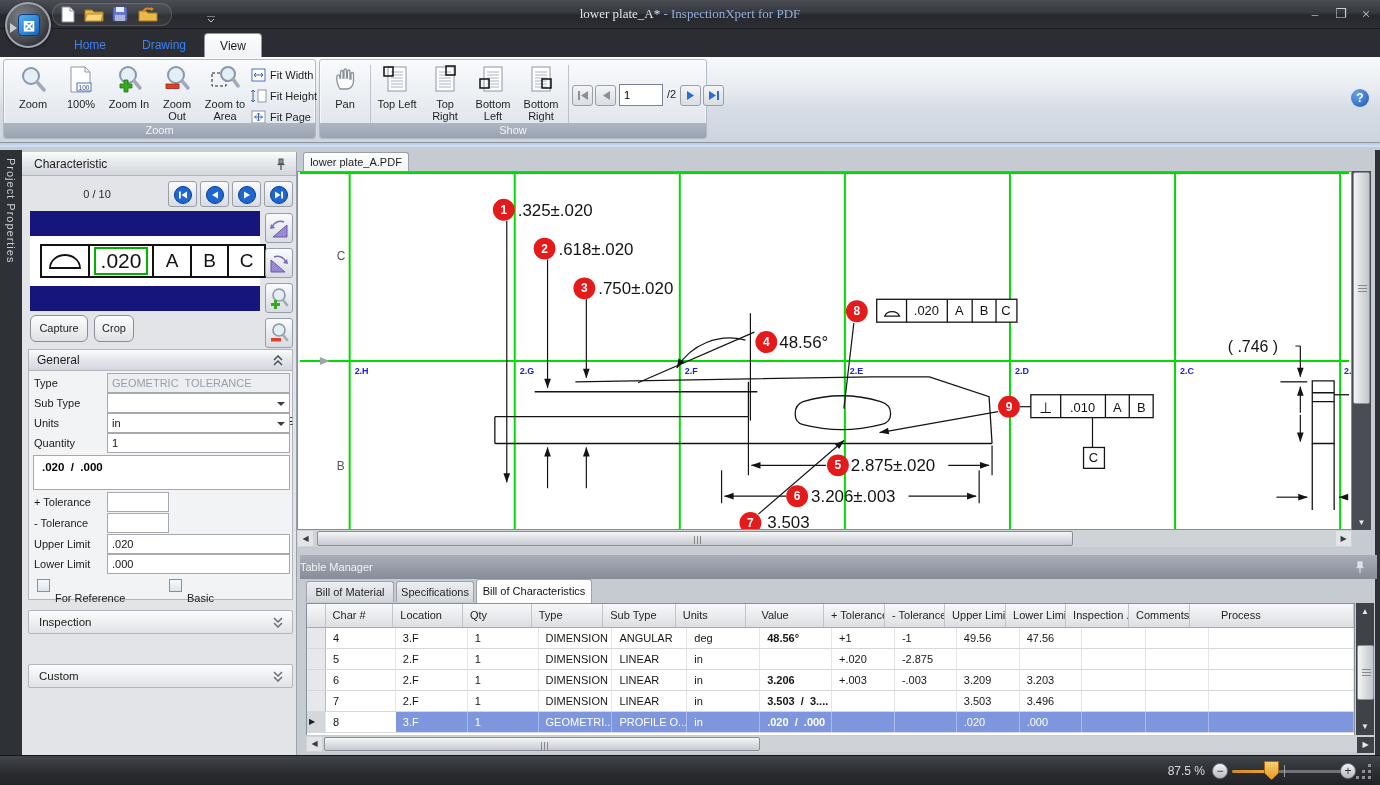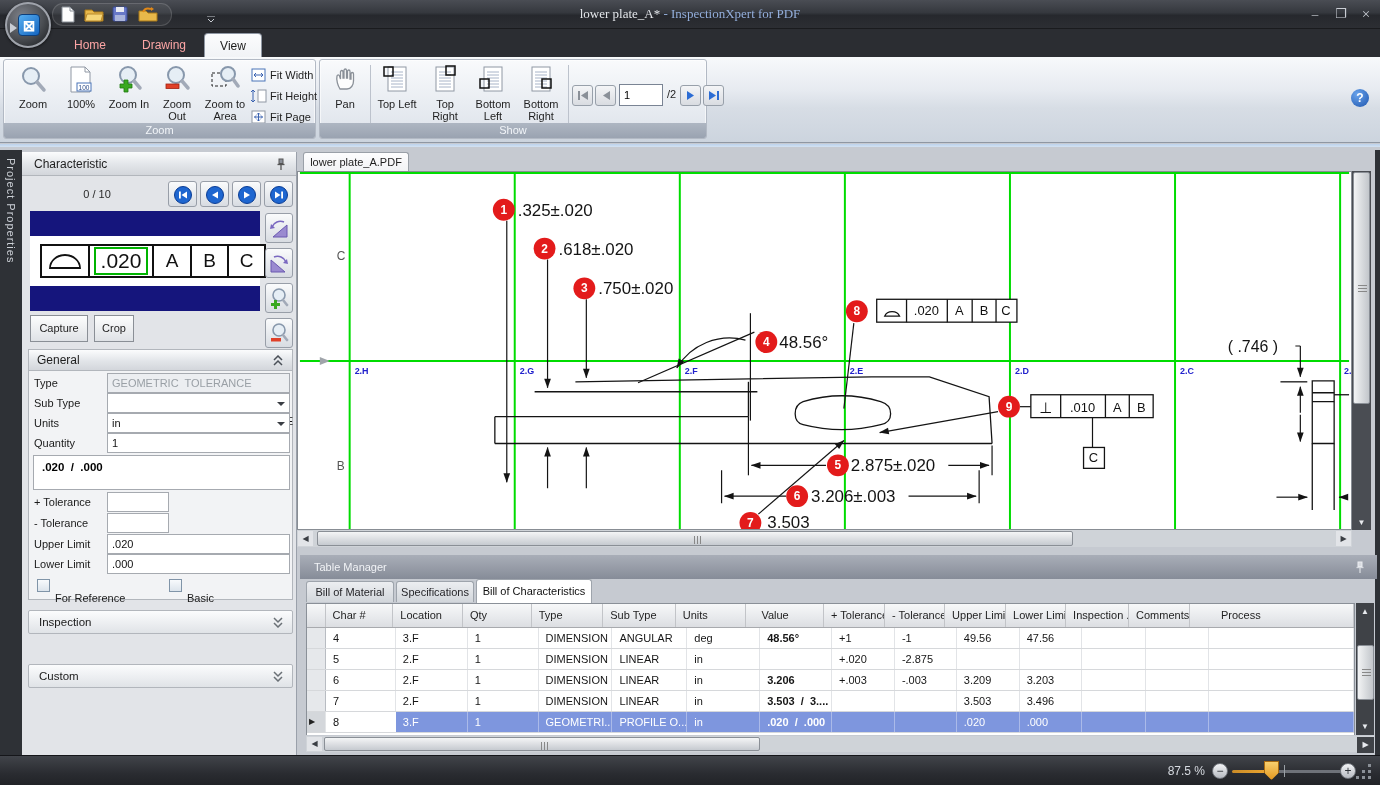--- a/index.html
+++ b/index.html
@@ -20,21 +20,21 @@
   .logo { left:5px; top:2px; width:46px; height:46px; border-radius:50%; z-index:30;
     background:radial-gradient(circle at 35% 30%, #7d8088, #4a4d52 55%, #222428 90%);
     border:2px solid #9fa3ab; box-shadow:0 1px 3px rgba(0,0,0,.6); }
   .logo-inner { left:11px; top:10px; width:22px; height:22px; border-radius:4px;
     background:linear-gradient(135deg,#56aef0,#1565c0); border:1px solid #0d3e7a;
     color:#fff; font-size:15px; font-weight:bold; text-align:center; line-height:21px; }
   .logo-arrow { left:3px; top:19px; width:0; height:0; border-top:5px solid transparent; border-bottom:5px solid transparent; border-left:7px solid #c9cdd4; }
 
   
   .tabrow { left:0; top:29px; width:1380px; height:28px; background:#2b2d32; }
-  .rtab { top:4px; height:24px; padding:0 16px; line-height:24px; font-size:12px; color:#fca5a5; text-align:center; }
+  .rtab { top:4px; height:24px; padding:0 16px; line-height:24px; font-size:12px; color:#3b82f6; text-align:center; }
   .rtab.active { background:linear-gradient(#fbfcfd,#f1f3f6); color:#1c1c1c; border:1px solid #8f97a3; border-bottom:none; border-radius:4px 4px 0 0; }
 
   
   .ribbon { left:0; top:57px; width:1380px; height:86px;
     background:linear-gradient(#f7f9fb,#e6eaf0 40%,#d7dde5 60%,#ccd4de); border-bottom:1px solid #8f97a3; }
   .accent-line { left:0; top:144px; width:1380px; height:3px; background:linear-gradient(#bcd2ec,#d3e2f2); }
   .rgroup { top:2px; height:80px; border:1px solid #b2b9c4; border-radius:3px;
     background:linear-gradient(#f9fafc,#e9edf2 55%,#dde2ea); box-shadow:inset 0 0 0 1px rgba(255,255,255,.6); }
   .rgroup-label { position:absolute; left:0; bottom:0; width:100%; height:15px; font-size:11px; color:#f2f5f9;
     text-align:center; line-height:15px; background:linear-gradient(#aeb6c2,#9aa3b1); border-radius:0 0 2px 2px; }
@@ -66,21 +66,21 @@
   .navbtn svg { margin-top:4px; }
   .bluebar { position:absolute; left:8px; width:230px; height:25px; background:#15157c; }
   .previewwhite { position:absolute; left:8px; top:84px; width:230px; height:50px; background:#fff; }
   .fcf-preview { position:absolute; left:10px; top:8px; height:34px; display:flex; border:2px solid #111; background:#fff; }
   .fcf-cell { border-right:2px solid #111; display:flex; align-items:center; justify-content:center; font-size:19px; color:#111; }
   .fcf-cell:last-child { border-right:none; }
   .greenbox { border:2px solid #00b400; padding:0 5px; font-size:21px; }
   .sidebtn { position:absolute; left:243px; width:28px; height:30px; border:1px solid #989ea8; border-radius:3px;
     background:linear-gradient(#fafbfc,#d8dce2); text-align:center; }
   .sidebtn svg { margin-top:3px; }
-  .button { position:absolute; border:1px solid #8a8f96; border-radius:0; font-size:11px; color:#1e1e1e;
+  .button { position:absolute; border:1px solid #8a8f96; border-radius:6px; font-size:11px; color:#1e1e1e;
     background:linear-gradient(#fcfdfd,#dfe2e6); text-align:center; }
   .section { position:absolute; left:6px; width:265px; height:24px; border:1px solid #b2b6bc; border-radius:2px;
     background:linear-gradient(#fbfcfd,#e0e3e7); font-size:11.5px; color:#1a1a1a; line-height:22px; padding-left:10px; }
   .chev { position:absolute; right:8px; top:6px; }
   .generalbox { position:absolute; left:6px; top:197px; width:265px; height:251px; border:1px solid #b2b6bc; background:#f2f3f5; }
   .g-label { position:absolute; left:5px; font-size:11px; color:#1a1a1a; line-height:20px; }
   .g-field { position:absolute; left:78px; width:183px; height:20px; border:1px solid #a6aab0; background:#fff;
     font-size:11px; line-height:18px; padding-left:4px; color:#111; white-space:pre; }
   .g-field.ro { background:#eceef1; color:#9aa0a6; }
   .g-field.small { width:62px; }
@@ -99,21 +99,21 @@
   .vthumb { position:absolute; left:1px; width:17px; background:linear-gradient(90deg,#f2f3f4,#c2c6cb); border:1px solid #8a8f96; border-radius:2px; }
   .grip-h { position:absolute; left:4px; width:9px; height:1px; background:#888; box-shadow:0 3px 0 #888, 0 6px 0 #888; }
   .sarrow { position:absolute; font-size:8px; color:#e8eaee; width:100%; text-align:center; }
   .hscroll { left:297px; top:530px; width:1055px; height:17px; background:#cfd3d8; }
   .hthumb { position:absolute; top:1px; height:15px; background:linear-gradient(#f4f5f6,#c6cad0); border:1px solid #8a8f96; border-radius:2px; }
   .grip-v { position:absolute; top:4px; width:1px; height:8px; background:#888; box-shadow:3px 0 0 #888, 6px 0 0 #888; }
   .hbtn { position:absolute; top:1px; width:15px; height:15px; background:#e2e4e8; color:#3a3e44; font-size:8px; text-align:center; line-height:15px; }
 
   
   .tmhdr { left:300px; top:555px; width:1077px; height:24px;
-    background:linear-gradient(#a9aeb8,#868c98); font-size:11px; color:#f1f3f6; line-height:24px; padding-left:14px; }
+    background:linear-gradient(#a9aeb8,#868c98); font-size:11px; color:#f1f3f6; line-height:24px; }
   .tmtab { position:absolute; top:581px; height:21px; background:linear-gradient(#eceef1,#d2d6db);
     border:1px solid #9ea4ac; border-bottom:none; border-radius:3px 3px 0 0; font-size:11px; color:#26262a;
     text-align:center; line-height:20px; }
   .tmtab.active { top:579px; height:24px; background:#fff; font-size:11px; color:#111; line-height:23px; z-index:2; }
   .boc { left:306px; top:603px; width:1049px; height:132px; background:#fff; border:1px solid #8a9098; border-bottom:none; }
   .thead { display:flex; height:24px; background:linear-gradient(#f7f8f9,#e7e9ec 60%,#dcdee2); border-bottom:1px solid #a8aaae; }
   .th { border-right:1px solid #c2c4c8; font-size:11px; color:#1f1f1f; line-height:23px; padding-left:7px; overflow:hidden; white-space:pre; }
   .tr { display:flex; height:21px; border-bottom:1px solid #d6d8db; background:#fff; }
   .td { border-right:1px solid #e2e4e7; font-size:11px; color:#161616; line-height:20px; padding-left:7px; overflow:hidden; white-space:pre; }
   .td.val { font-weight:bold; }

